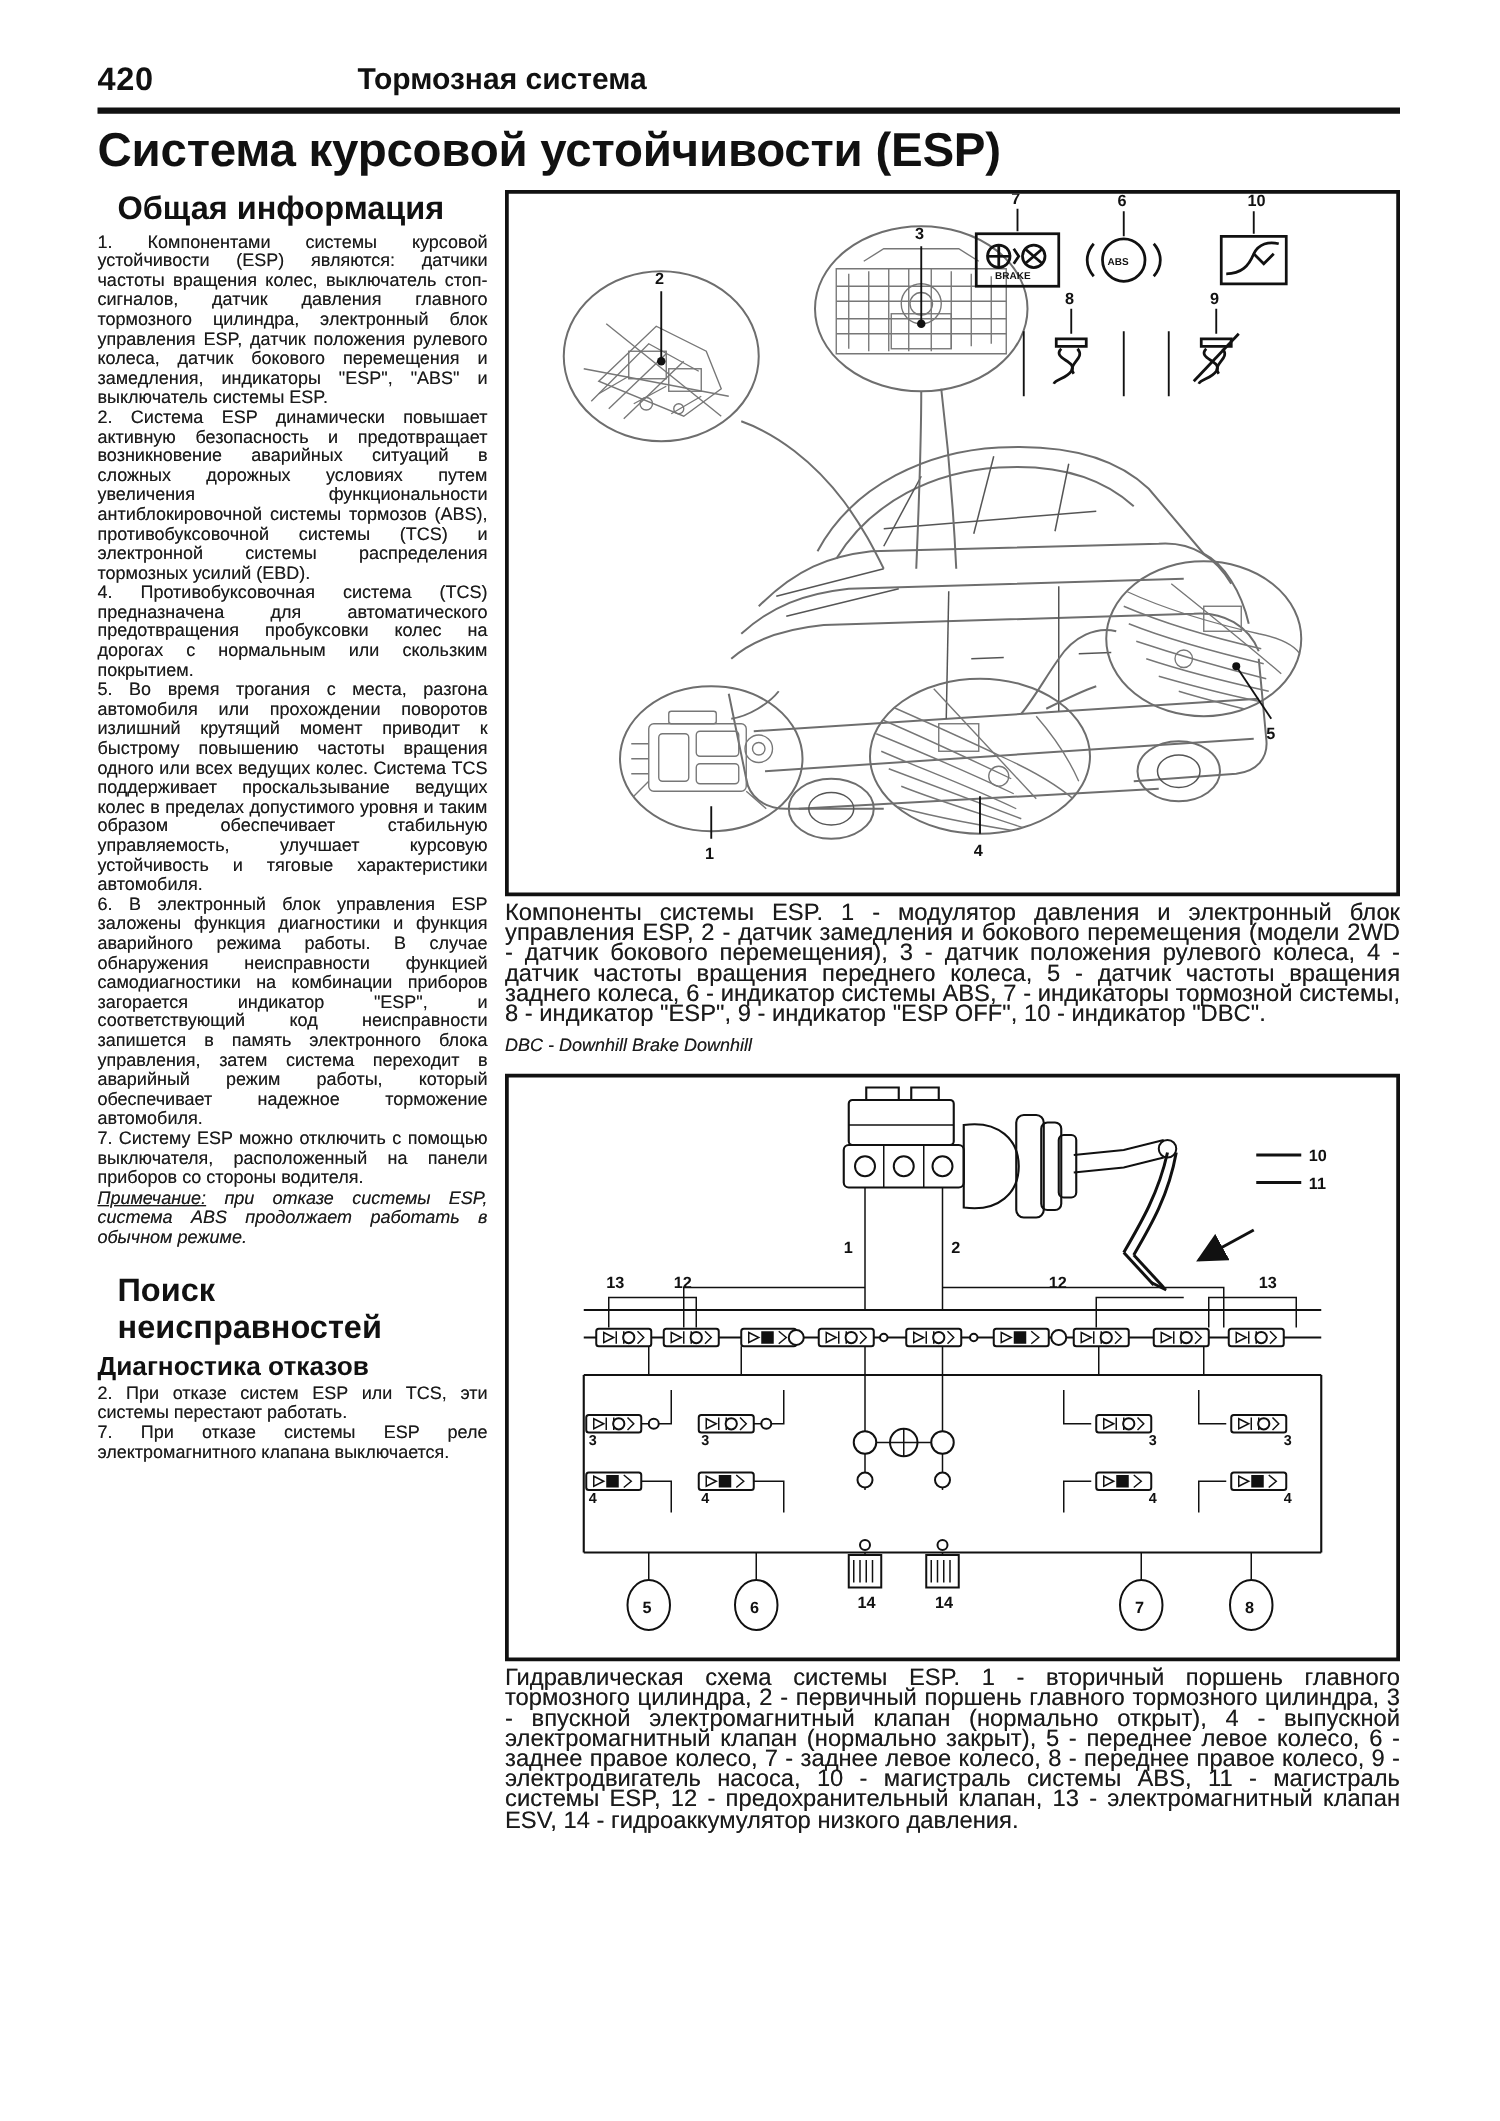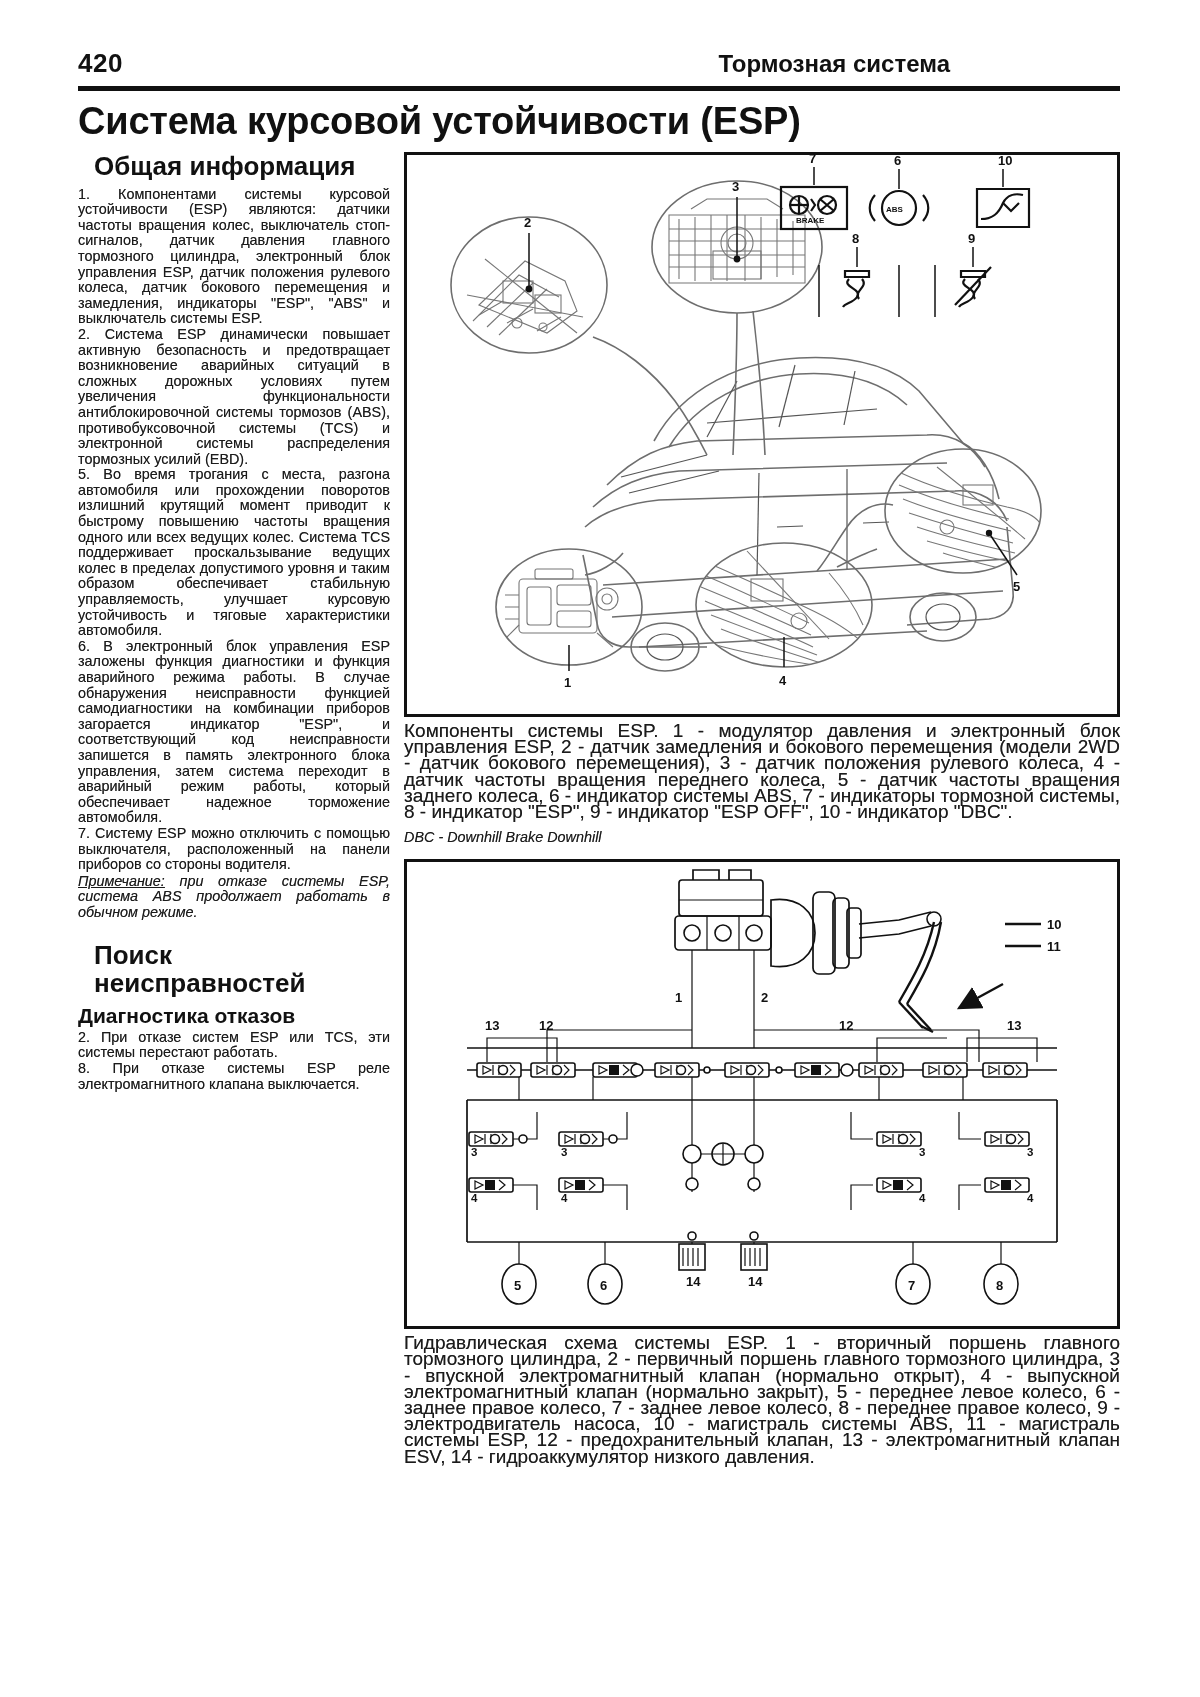--- a/index.html
+++ b/index.html
@@ -20,21 +20,21 @@
   .runhead{
     position:absolute; left:78px; top:50px; width:1042px;
     display:flex; align-items:flex-end; justify-content:flex-start;gap:28px;
   }
   .folio{
     font-size:26px; font-weight:bold; letter-spacing:.5px;
     line-height:1; width:180px;
   }
   .runtitle{
     font-size:24px; font-weight:bold; line-height:1;
-    flex:1; text-align:right; padding-right:170px;
+    flex:1; text-align:left; padding-right:170px;
   }
   .rule{
     position:absolute; left:78px; top:86px; width:1042px; height:5px;
     background:#111;
   }
 
   
   .chapter-title{
     position:absolute; left:78px; top:100px; width:1042px;
     font-size:38px; font-weight:bold; line-height:1.15;
@@ -111,33 +111,34 @@
   </div>
   <div class="rule"></div>
 
   <div class="chapter-title">Система курсовой устойчивости (ESP)</div>
 
   <div class="colLeft">
     <h2 class="sec">Общая информация</h2>
 
     <p class="para scan">1. Компонентами системы курсовой устойчивости (ESP) являются: датчики частоты вращения колес, выключатель стоп-сигналов, датчик давления главного тормозного цилиндра, электронный блок управления ESP, датчик положения рулевого колеса, датчик бокового перемещения и замедления, индикаторы "ESP", "ABS" и выключатель системы ESP.</p>
     <p class="para scan">2. Система ESP динамически повышает активную безопасность и предотвращает возникновение аварийных ситуаций в сложных дорожных условиях путем увеличения функциональности антиблокировочной системы тормозов (ABS), противобуксовочной системы (TCS) и электронной системы распределения тормозных усилий (EBD).</p>
+    <p class="para scan">4. Противобуксовочная система (TCS) предназначена для автоматического предотвращения пробуксовки колес на дорогах с нормальным или скользким покрытием.</p>
     <p class="para scan">5. Во время трогания с места, разгона автомобиля или прохождении поворотов излишний крутящий момент приводит к быстрому повышению частоты вращения одного или всех ведущих колес. Система TCS поддерживает проскальзывание ведущих колес в пределах допустимого уровня и таким образом обеспечивает стабильную управляемость, улучшает курсовую устойчивость и тяговые характеристики автомобиля.</p>
     <p class="para scan">6. В электронный блок управления ESP заложены функция диагностики и функция аварийного режима работы. В случае обнаружения неисправности функцией самодиагностики на комбинации приборов загорается индикатор "ESP", и соответствующий код неисправности запишется в память электронного блока управления, затем система переходит в аварийный режим работы, который обеспечивает надежное торможение автомобиля.</p>
     <p class="para scan">7. Систему ESP можно отключить с помощью выключателя, расположенный на панели приборов со стороны водителя.</p>
 
     <p class="note scan"><span class="lead">Примечание:</span><span> при отказе системы ESP, система ABS продолжает работать в обычном режиме.</span></p>
 
     <div class="gap"></div>
 
     <h2 class="sec">Поиск неисправностей</h2>
     <h3 class="sub">Диагностика отказов</h3>
 
     <p class="para scan">2. При отказе систем ESP или TCS, эти системы перестают работать.</p>
-    <p class="para scan">8. При отказе системы ESP реле электромагнитного клапана выключается.</p>
+    <p class="para scan">7. При отказе системы ESP реле электромагнитного клапана выключается.</p>
   </div>
 
   <div class="colRight">
 
     <div class="figbox" id="fig1">
       <svg viewBox="0 0 710 559" width="710" height="559">
         <defs>
           <style>
             .ln{fill:none;stroke:#6e6e6e;stroke-width:1.6;}
             .lnd{fill:none;stroke:#555;stroke-width:1.2;}

